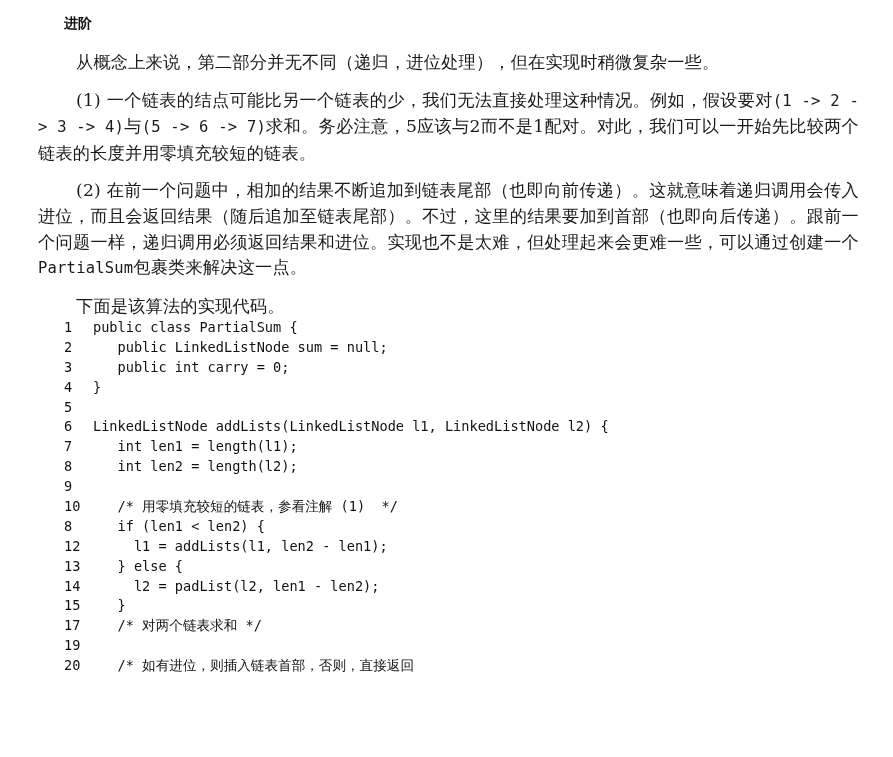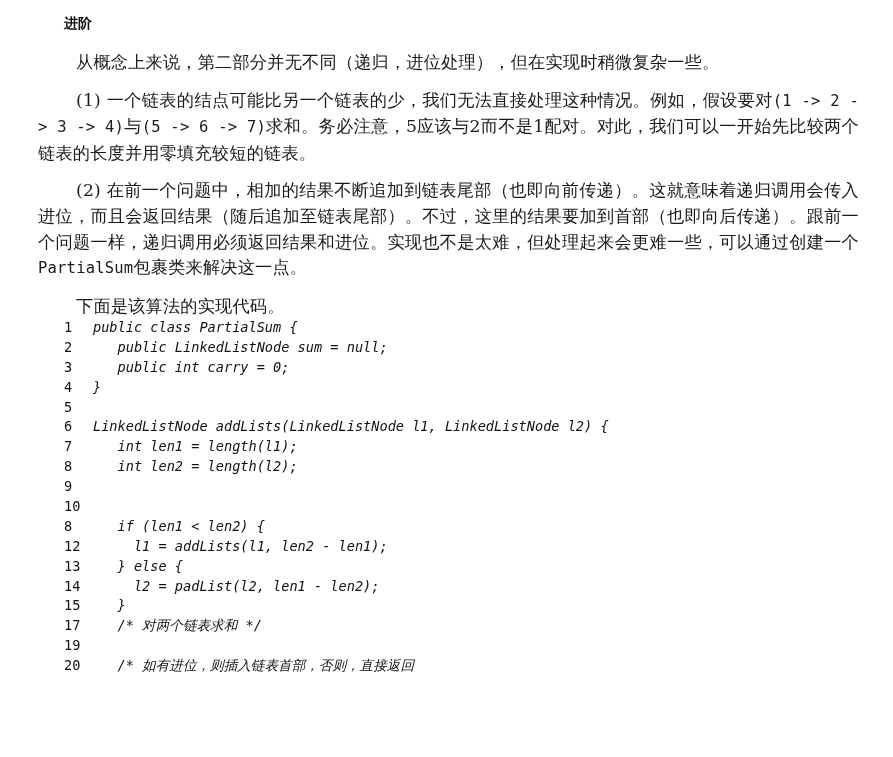--- a/index.html
+++ b/index.html
@@ -20,21 +20,21 @@
   }
   .prose p { margin: 12px; text-indent: 38px; text-align: justify; }
   .mono { font-family: "DejaVu Sans Mono", "Liberation Mono", monospace; font-size: 15.5px; }
   .code {
     position: absolute; left: 64px; top: 318px;
     font-family: "DejaVu Sans Mono", "Liberation Mono", monospace;
     font-size: 13.6px; line-height: 19.9px; color: #111;
   }
   .code-line { display: flex; white-space: pre; height: 19.9px; }
   .ln { width: 29px; flex: 0 0 29px; }
-  .src { white-space: pre; font-style: italic; }
+  .src { white-space: pre; }
 </style>
 </head>
 <body>
 
 <div class="page">
   <div class="heading">进阶</div>
 
   <div class="prose">
     <p>
       <span>从概念上来说，第二部分并无不同（递归，进位处理），但在实现时稍微复杂一些。</span>
@@ -53,21 +53,21 @@
   <div class="code">
     <div class="code-line"><span class="ln">1</span><span class="src">public class PartialSum {</span></div>
     <div class="code-line"><span class="ln">2</span><span class="src">   public LinkedListNode sum = null;</span></div>
     <div class="code-line"><span class="ln">3</span><span class="src">   public int carry = 0;</span></div>
     <div class="code-line"><span class="ln">4</span><span class="src">}</span></div>
     <div class="code-line"><span class="ln">5</span><span class="src"></span></div>
     <div class="code-line"><span class="ln">6</span><span class="src">LinkedListNode addLists(LinkedListNode l1, LinkedListNode l2) {</span></div>
     <div class="code-line"><span class="ln">7</span><span class="src">   int len1 = length(l1);</span></div>
     <div class="code-line"><span class="ln">8</span><span class="src">   int len2 = length(l2);</span></div>
     <div class="code-line"><span class="ln">9</span><span class="src"></span></div>
-    <div class="code-line"><span class="ln">10</span></div>
+    <div class="code-line"><span class="ln">10</span><span class="src">   /* 用零填充较短的链表，参看注解 (1)  */</span></div>
     <div class="code-line"><span class="ln">8</span><span class="src">   if (len1 &lt; len2) {</span></div>
     <div class="code-line"><span class="ln">12</span><span class="src">     l1 = addLists(l1, len2 - len1);</span></div>
     <div class="code-line"><span class="ln">13</span><span class="src">   } else {</span></div>
     <div class="code-line"><span class="ln">14</span><span class="src">     l2 = padList(l2, len1 - len2);</span></div>
     <div class="code-line"><span class="ln">15</span><span class="src">   }</span></div>
     <div class="code-line"><span class="ln">17</span><span class="src">   /* 对两个链表求和 */</span></div>
     <div class="code-line"><span class="ln">19</span><span class="src"></span></div>
     <div class="code-line"><span class="ln">20</span><span class="src">   /* 如有进位，则插入链表首部，否则，直接返回</span></div>
   </div>
 </div>

